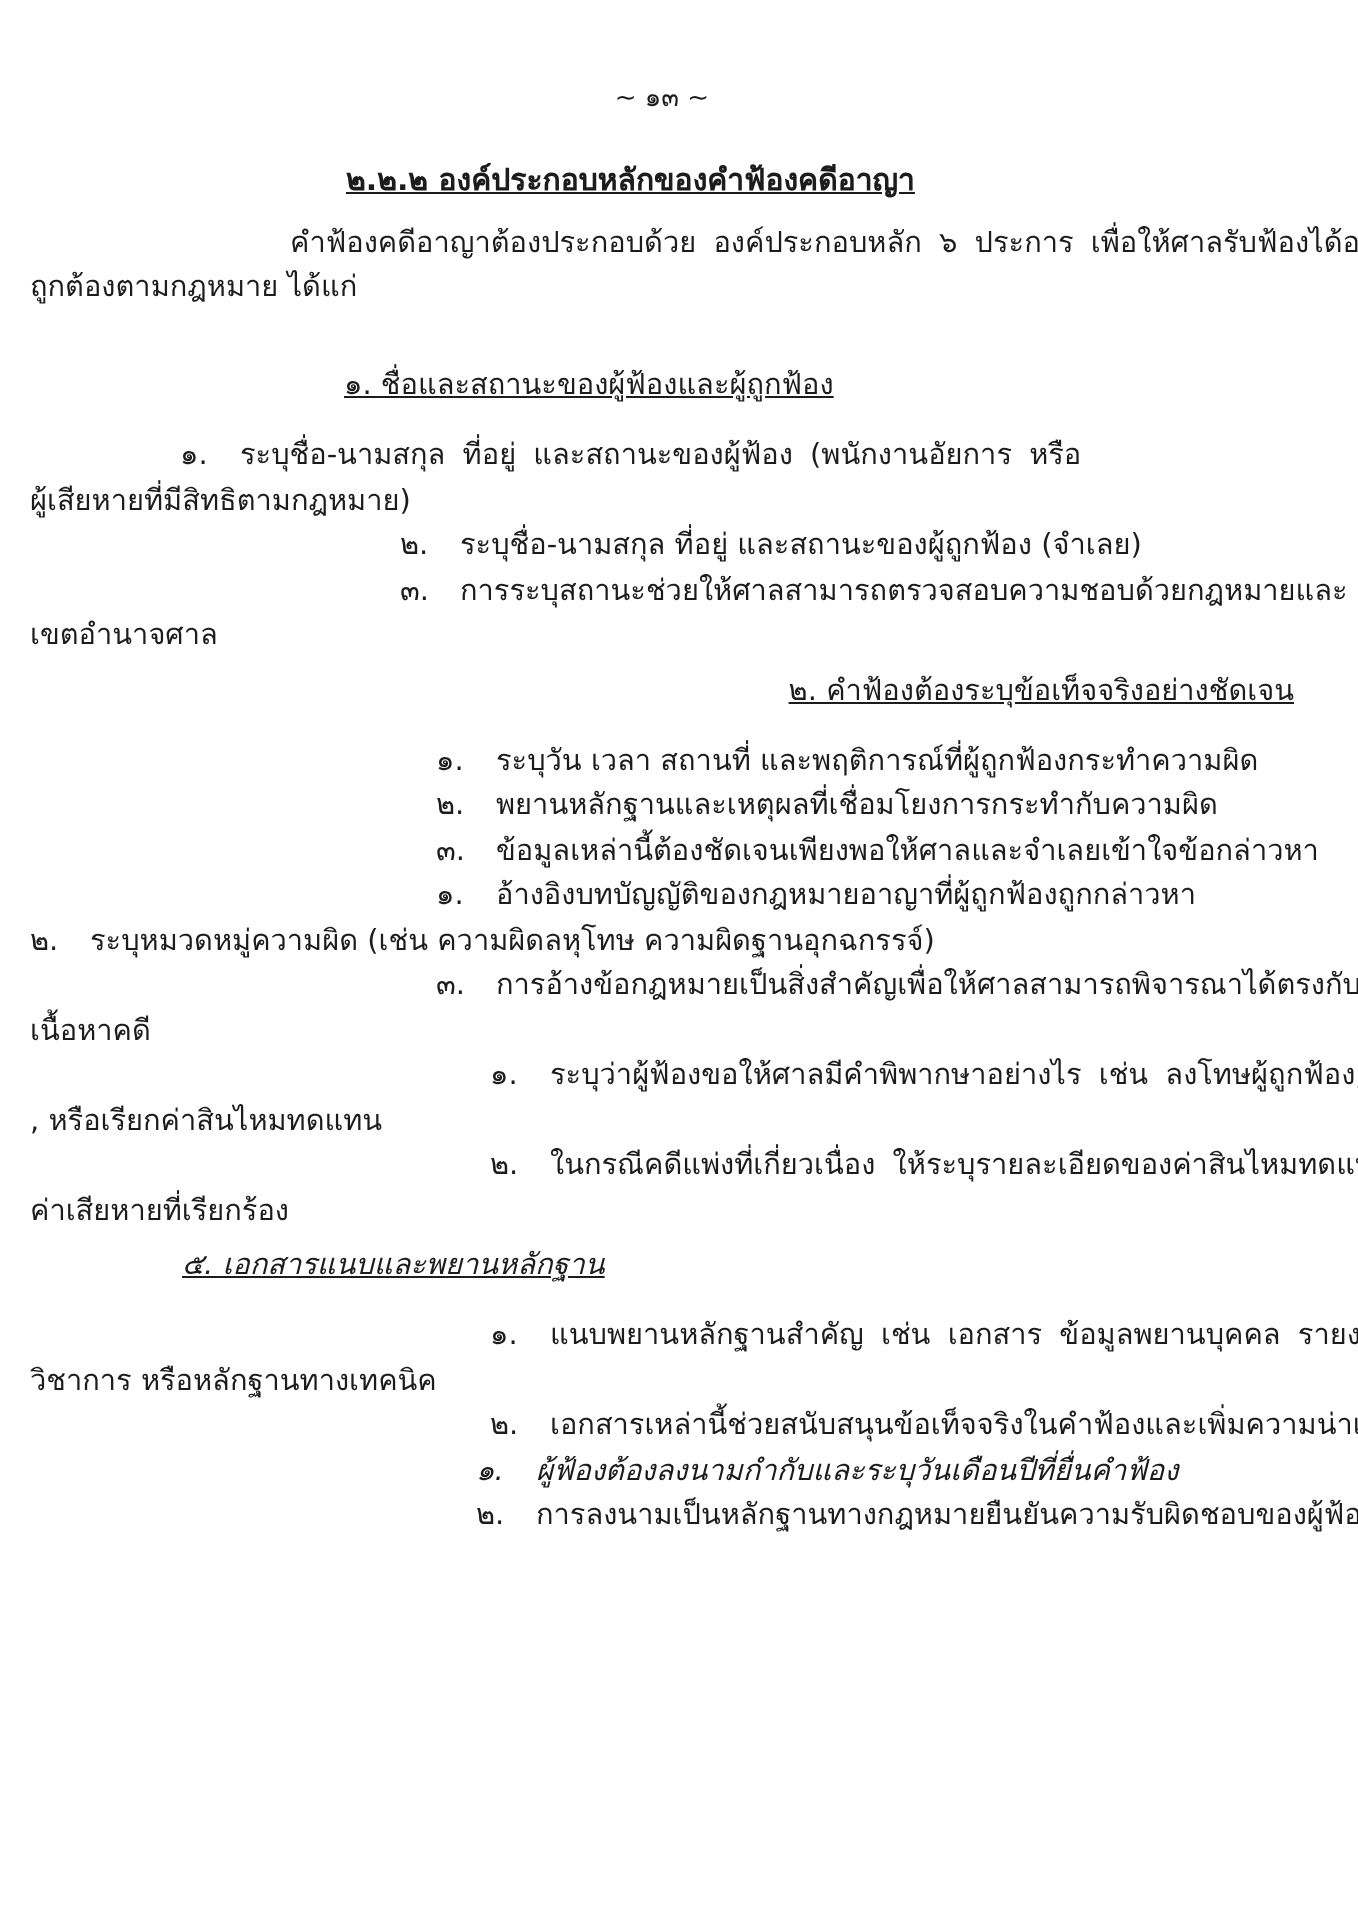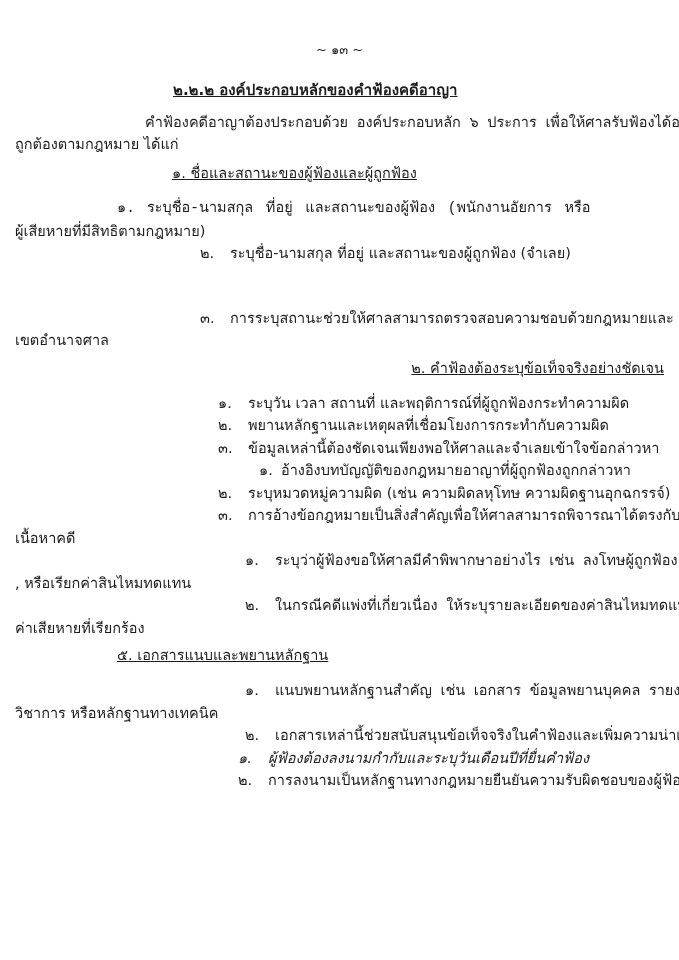--- a/index.html
+++ b/index.html
@@ -11,21 +11,21 @@
     width: 679px;
     height: 960px;
     overflow: hidden;
     font-family: "DejaVu Sans", sans-serif;
     color: #1c1c1c;
   }
   .page {
     box-sizing: border-box;
     width: 679px;
     height: 960px;
-    padding: 42px 15px 0 15px;
+    padding: 42px 32px 0 15px;
     background: #ffffff;
   }
   .page-number {
     text-align: center;
     font-size: 13px;
     line-height: 16px;
     white-space: nowrap;
   }
   .doc-title {
     margin-top: 22px;
@@ -50,21 +50,21 @@
   }
   .sec-heading {
     font-size: 14.5px;
     line-height: 22px;
     margin-top: 5px;
     margin-bottom: 13px;
     text-decoration: underline;
     white-space: nowrap;
   }
   section.section:first-child .sec-heading {
-    margin-top: 7px;
+    margin-top: 27px;
   }
   .item {
     font-size: 14.5px;
     line-height: 22.5px;
   }
   .item-line1, .item-line2 {
     white-space: nowrap;
   }
   .num {
     display: inline-block;
@@ -85,31 +85,31 @@
   <div class="intro">
     <div class="intro-line1 just">คำฟ้องคดีอาญาต้องประกอบด้วย องค์ประกอบหลัก ๖ ประการ เพื่อให้ศาลรับฟ้องได้อย่าง</div>
     <div class="intro-line2">ถูกต้องตามกฎหมาย ได้แก่</div>
   </div>
 
   <div id="sections">
   <section class="section">
     <div class="sec-heading" style="margin-left: 157px;">๑. ชื่อและสถานะของผู้ฟ้องและผู้ถูกฟ้อง</div>
     <div class="sec-items">
   <div class="item">
-    <div class="item-line1 just" style="margin-left: 102px; font-family: Liberation Mono, monospace;"><span class="num">๑.</span><span class="txt">ระบุชื่อ-นามสกุล ที่อยู่ และสถานะของผู้ฟ้อง (พนักงานอัยการ หรือ</span></div>
+    <div class="item-line1 just" style="margin-left: 75px;"><span class="num">๑.</span><span class="txt">ระบุชื่อ-นามสกุล ที่อยู่ และสถานะของผู้ฟ้อง (พนักงานอัยการ หรือ</span></div>
     <div class="item-line2">ผู้เสียหายที่มีสิทธิตามกฎหมาย)</div>
   </div>
 
   <div class="item">
     <div class="item-line1" style="margin-left: 185px;"><span class="num">๒.</span><span class="txt">ระบุชื่อ-นามสกุล ที่อยู่ และสถานะของผู้ถูกฟ้อง (จำเลย)</span></div>
 
   </div>
 
   <div class="item">
-    <div class="item-line1 just" style="margin-left: 185px; margin-top: 42px;"><span class="num">๓.</span><span class="txt">การระบุสถานะช่วยให้ศาลสามารถตรวจสอบความชอบด้วยกฎหมายและ</span></div>
+    <div class="item-line1 just" style="margin-left: 185px;"><span class="num">๓.</span><span class="txt">การระบุสถานะช่วยให้ศาลสามารถตรวจสอบความชอบด้วยกฎหมายและ</span></div>
     <div class="item-line2">เขตอำนาจศาล</div>
   </div>
 </div>
   </section>
 
   <section class="section">
     <div class="sec-heading" style="margin-left: 155px; text-align: right;">๒. คำฟ้องต้องระบุข้อเท็จจริงอย่างชัดเจน</div>
     <div class="sec-items">
   <div class="item">
     <div class="item-line1" style="margin-left: 203px;"><span class="num">๑.</span><span class="txt">ระบุวัน เวลา สถานที่ และพฤติการณ์ที่ผู้ถูกฟ้องกระทำความผิด</span></div>
@@ -124,26 +124,26 @@
   <div class="item">
     <div class="item-line1" style="margin-left: 203px;"><span class="num">๓.</span><span class="txt">ข้อมูลเหล่านี้ต้องชัดเจนเพียงพอให้ศาลและจำเลยเข้าใจข้อกล่าวหา</span></div>
 
   </div>
 </div>
   </section>
 
   <section class="section">
     <div class="sec-items">
   <div class="item">
-    <div class="item-line1" style="margin-left: 203px; text-align: center;"><span class="num">๑.</span><span class="txt">อ้างอิงบทบัญญัติของกฎหมายอาญาที่ผู้ถูกฟ้องถูกกล่าวหา</span></div>
+    <div class="item-line1" style="margin-left: 203px;"><span class="num">๑.</span><span class="txt">อ้างอิงบทบัญญัติของกฎหมายอาญาที่ผู้ถูกฟ้องถูกกล่าวหา</span></div>
 
   </div>
 
   <div class="item">
-    <div class="item-line1" style="margin-left: 203px;"><span class="num">๒.</span><span class="txt">ระบุหมวดหมู่ความผิด (เช่น ความผิดลหุโทษ ความผิดฐานอุกฉกรรจ์)</span></div>
+    <div class="item-line1" style=""><span class="num">๒.</span><span class="txt">ระบุหมวดหมู่ความผิด (เช่น ความผิดลหุโทษ ความผิดฐานอุกฉกรรจ์)</span></div>
 
   </div>
 
   <div class="item">
     <div class="item-line1 just" style="margin-left: 203px;"><span class="num">๓.</span><span class="txt">การอ้างข้อกฎหมายเป็นสิ่งสำคัญเพื่อให้ศาลสามารถพิจารณาได้ตรงกับ</span></div>
     <div class="item-line2">เนื้อหาคดี</div>
   </div>
 </div>
   </section>
 
@@ -155,21 +155,21 @@
   </div>
 
   <div class="item">
     <div class="item-line1 just" style="margin-left: 230px;"><span class="num">๒.</span><span class="txt">ในกรณีคดีแพ่งที่เกี่ยวเนื่อง ให้ระบุรายละเอียดของค่าสินไหมทดแทนหรือ</span></div>
     <div class="item-line2">ค่าเสียหายที่เรียกร้อง</div>
   </div>
 </div>
   </section>
 
   <section class="section">
-    <div class="sec-heading" style="margin-left: 102px;">๕. เอกสารแนบและพยานหลักฐาน</div>
+    <div class="sec-heading" style="margin-left: 76px; font-style: italic;">๕. เอกสารแนบและพยานหลักฐาน</div>
     <div class="sec-items">
   <div class="item">
     <div class="item-line1 just" style="margin-left: 230px;"><span class="num">๑.</span><span class="txt">แนบพยานหลักฐานสำคัญ เช่น เอกสาร ข้อมูลพยานบุคคล รายงานทาง</span></div>
     <div class="item-line2">วิชาการ หรือหลักฐานทางเทคนิค</div>
   </div>
 
   <div class="item">
     <div class="item-line1" style="margin-left: 230px;"><span class="num">๒.</span><span class="txt">เอกสารเหล่านี้ช่วยสนับสนุนข้อเท็จจริงในคำฟ้องและเพิ่มความน่าเชื่อถือ</span></div>
 
   </div>

